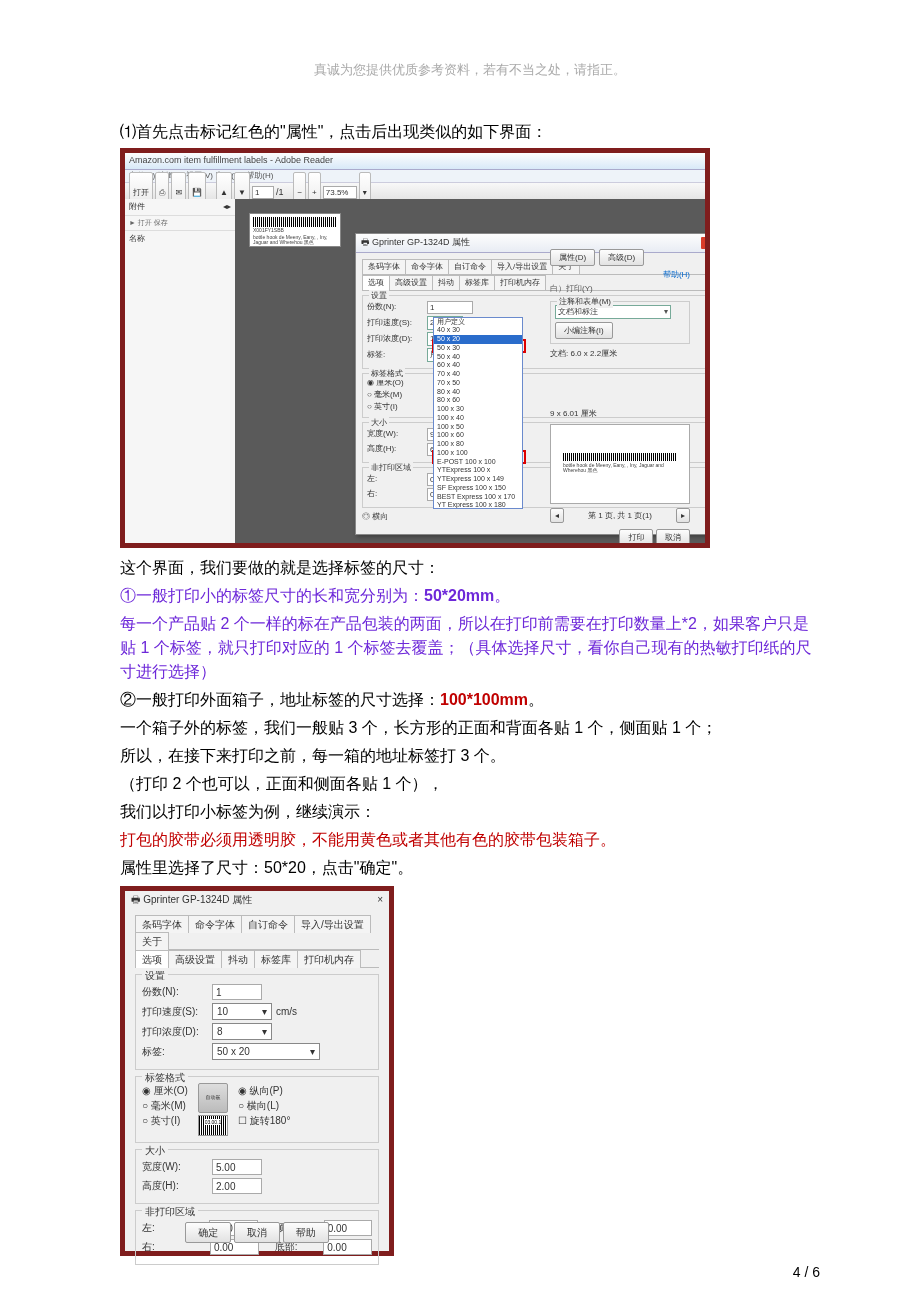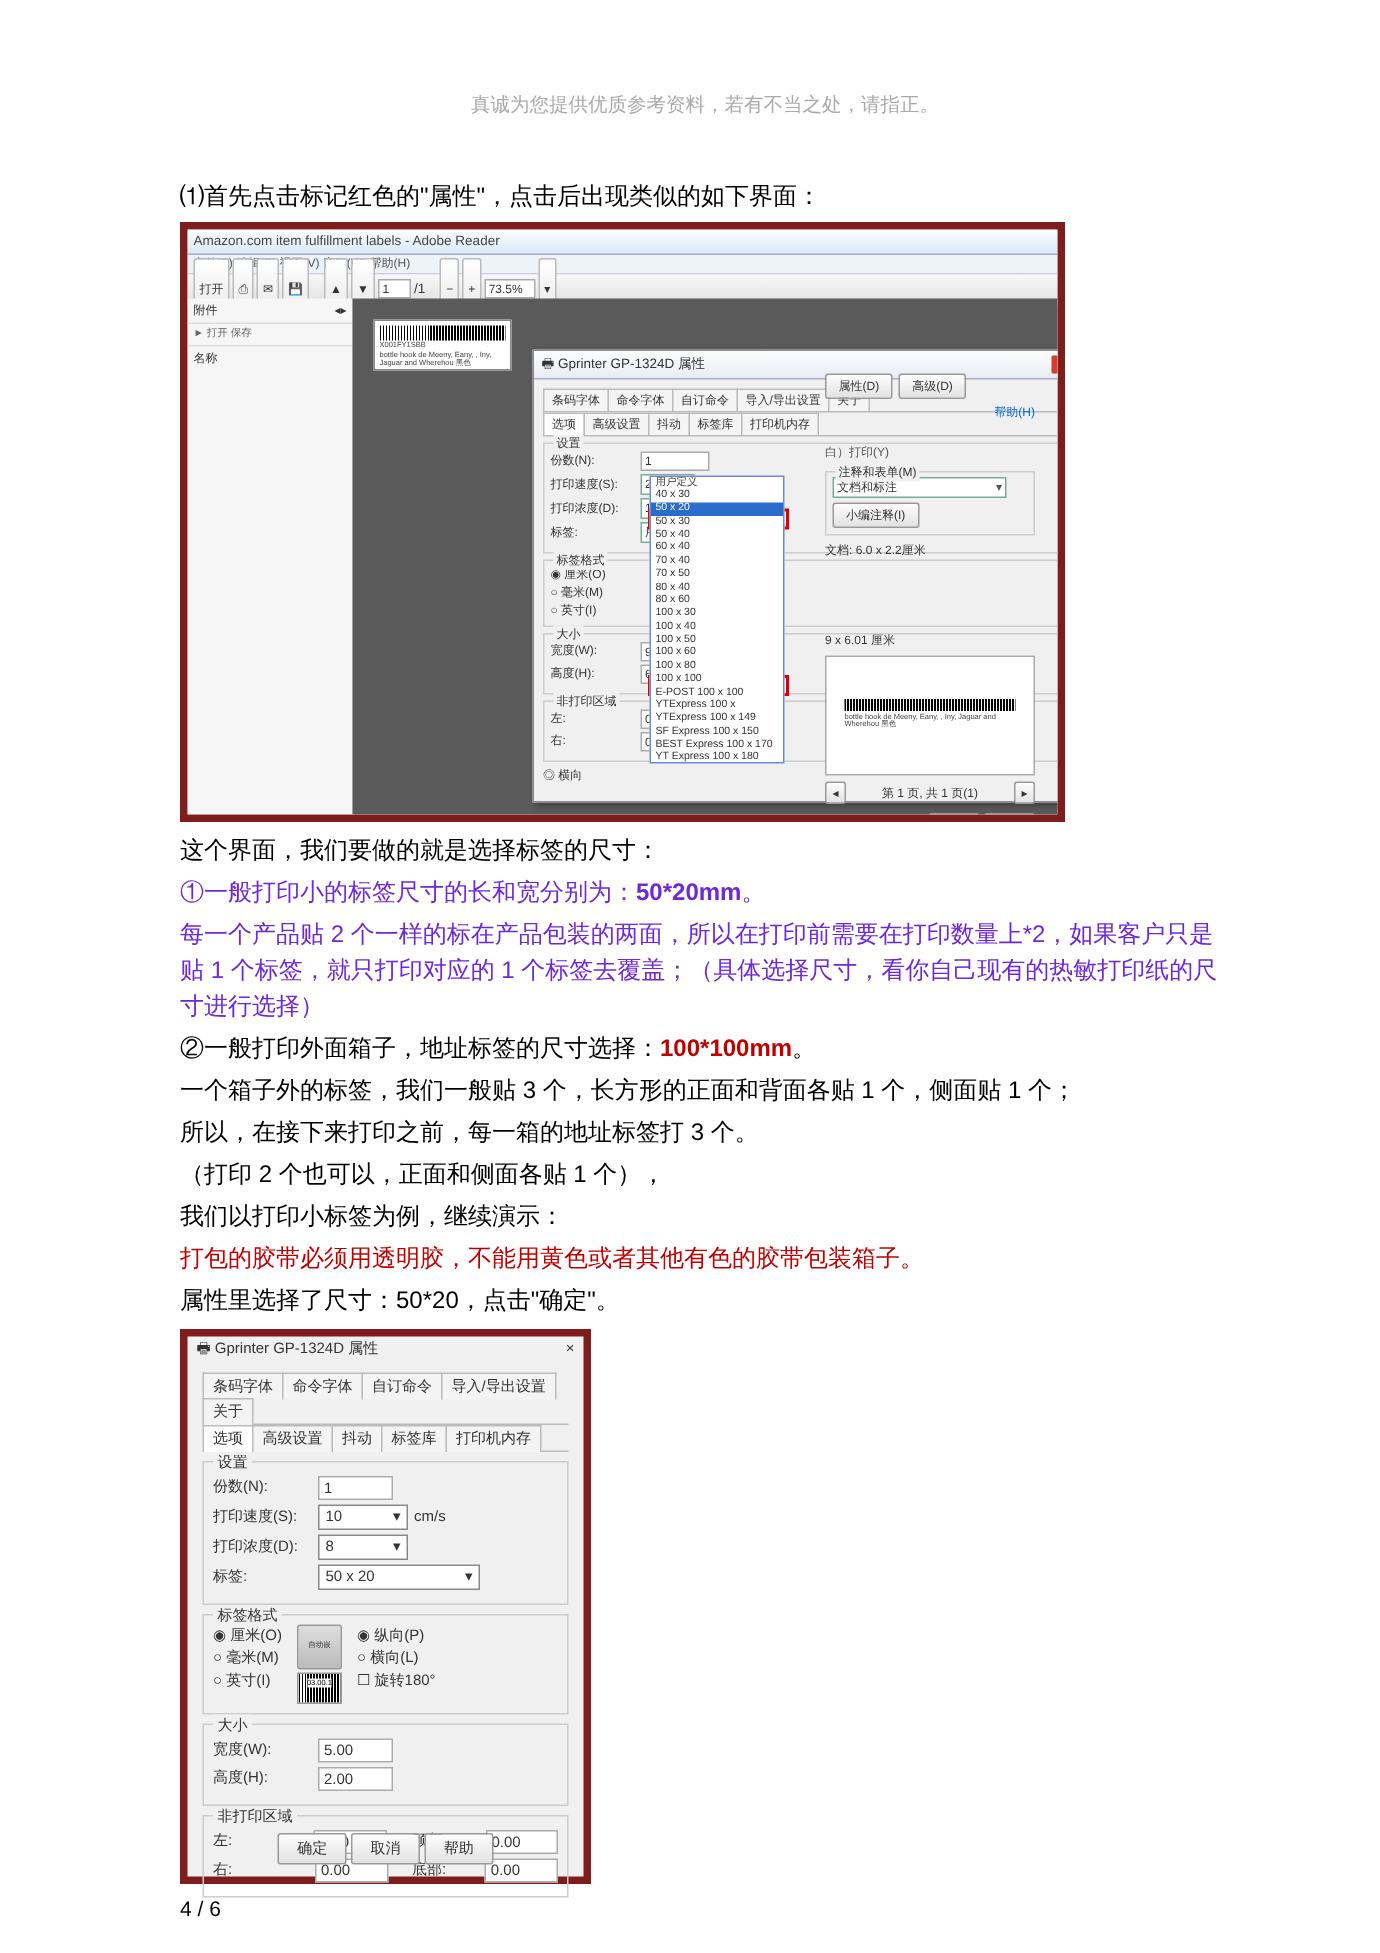--- a/index.html
+++ b/index.html
@@ -61,21 +61,21 @@
   .ss2 .row2{display:flex;align-items:center;margin:3px 0;font-size:10px;}
   .ss2 .row2 label{width:70px;}
   .ss2 .inp2{border:1px solid #aaa;background:#fff;height:14px;width:42px;padding:0 3px;font-size:10px;}
   .ss2 .combo2{border:1px solid #888;background:#fff;padding:0 4px;height:15px;font-size:10px;display:inline-flex;align-items:center;justify-content:space-between;width:80px;}
   .ss2 .combo2::after{content:"▾";}
   .ss2 .grp2{border:1px solid #ccc;margin:6px 0;padding:6px 6px 6px;position:relative;}
   .ss2 .grp2 .cap2{position:absolute;left:6px;top:-7px;background:#f0f0f0;padding:0 3px;font-size:10px;}
   .ss2 .icon-roll{width:28px;height:28px;background:linear-gradient(#ddd,#bbb);border:1px solid #999;border-radius:2px;display:inline-flex;flex-direction:column;justify-content:center;align-items:center;font-size:5px;}
   .ss2 .btn2{display:inline-block;border:1px solid #999;border-radius:2px;background:linear-gradient(#fdfdfd,#e2e2e2);padding:2px 12px;font-size:10px;}
   .ss2 .footer{position:absolute;left:0;right:0;bottom:8px;text-align:center;}
-  .footer-pg{text-align:left;font-size:14px;}
+  .footer-pg{text-align:right;font-size:14px;}
   .ss1 .rightbox{position:absolute;left:425px;top:96px;width:140px;}
   .previewbox{height:80px;border:1px solid #aaa;background:#fff;margin-top:4px;padding:10px 6px 4px;box-sizing:border-box;}
 </style>
 </head>
 <body>
 
 <div class="page">
   <div class="top-note">真诚为您提供优质参考资料，若有不当之处，请指正。</div>
 
   <div class="doc-line">⑴首先点击标记红色的"属性"，点击后出现类似的如下界面：</div>
@@ -215,21 +215,21 @@
     </div>
     <div class="redbox" style="left:307px;top:186px;width:90px;height:10px"></div>
     <div class="redbox" style="left:307px;top:297px;width:90px;height:10px"></div>
 
     <div class="rightbox">
       <div style="display:flex;justify-content:flex-start;gap:4px">
         <span class="btn">属性(D)</span>
         <span class="btn">高级(D)</span>
       </div>
       <div style="text-align:right;margin-top:2px"><a style="color:#06c;font-size:8px">帮助(H)</a></div>
-      <div style="font-size:8px;color:#555;margin-top:15px">白）打印(Y)</div>
+      <div style="font-size:8px;color:#555;margin-top:2px">白）打印(Y)</div>
       <div class="grp" style="margin-top:6px"><span class="cap">注释和表单(M)</span>
         <span class="combo" style="width:110px">文档和标注</span>
         <div style="margin-top:3px"><span class="btn">小编注释(I)</span></div>
       </div>
       <div style="font-size:8px;margin-top:4px">文档: 6.0 x 2.2厘米</div>
       <div style="font-size:8px;margin-top:48px">9 x 6.01 厘米</div>
       <div class="previewbox">
         <div class="barcode" style="height:8px;margin:18px 6px 2px"></div>
         <div class="tiny" style="margin-left:6px">bottle hook de Meeny, Eany, , Iny, Jaguar and Wherehou 黑色</div>
       </div>

